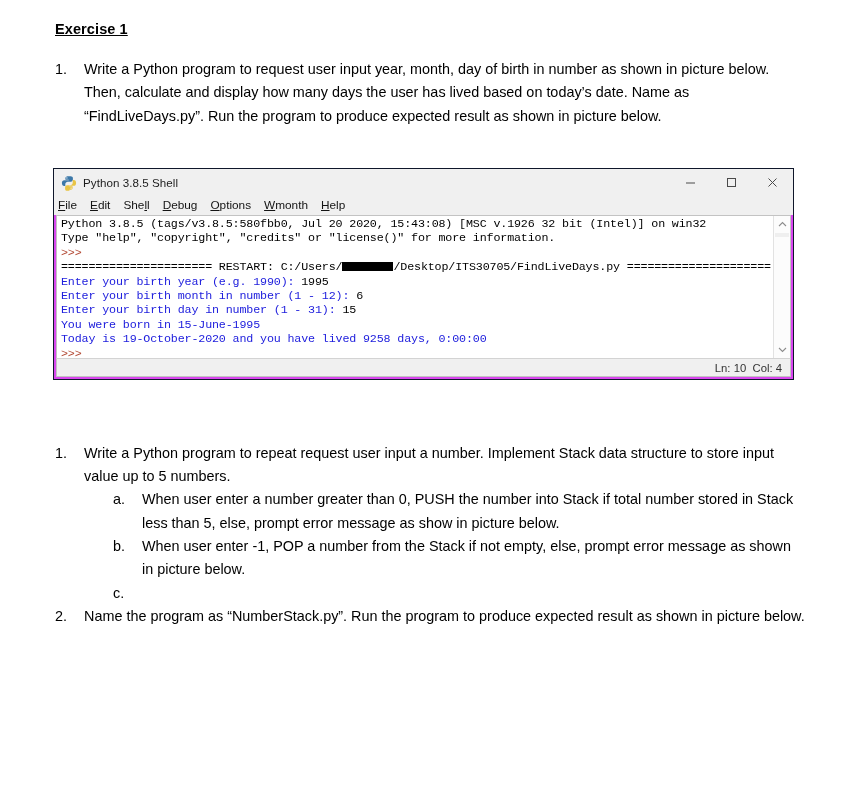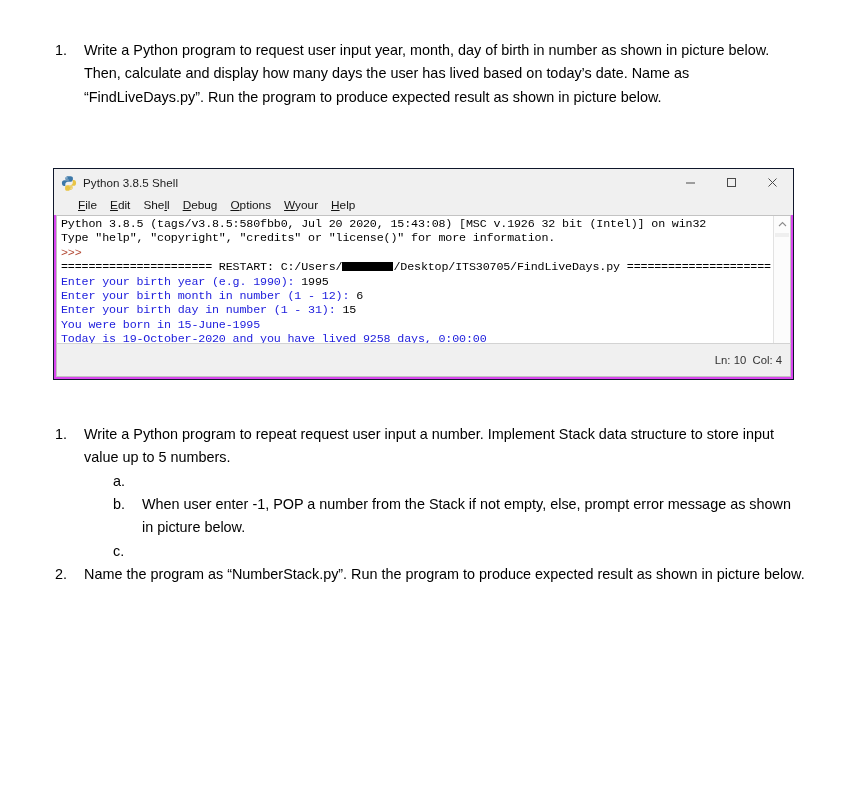--- a/index.html
+++ b/index.html
@@ -110,21 +110,21 @@
     justify-content: center;
     color: #4a4a4a;
   }
   .win-btn svg { display: block; }
 
   .menubar {
     height: 19px;
     background: #f0f0f0;
     display: flex;
     align-items: center;
-    padding-left: 24px;
+    padding-left: 4px;
     gap: 0px;
   }
   .menu-item {
     font-size: 11.8px;
     color: #141414;
     padding: 0 7px 0 0;
     margin-right: 6px;
     white-space: nowrap;
     line-height: 1;
   }
@@ -195,59 +195,61 @@
     right: 1px;
     height: 4px;
     background: #efefef;
   }
 
   .statusbar {
     position: absolute;
     left: 2px;
     right: 2px;
     bottom: 2px;
-    height: 34px;
+    height: 19px;
     background: #f0f0f0;
     border: 1px solid #c3c3c3;
     border-top: 1px solid #d3d3d3;
     display: flex;
     align-items: center;
     justify-content: flex-end;
     padding-right: 8px;
   }
   .status-text {
     font-size: 11.3px;
     color: #333333;
     white-space: pre;
   }
 </style>
 </head>
 <body>
 
 <div class="page">
 
+  <h2 class="ex-heading">Exercise 1</h2>
   <div class="sp-1"></div>
 
   <ul class="list">
     <li class="li-row">
       <span class="li-marker">1.</span>
       <span class="li-body">Write a Python program to request user input year, month, day of birth in number as shown in picture below. Then, calculate and display how many days the user has lived based on today’s date. Name as “FindLiveDays.py”. Run the program to produce expected result as shown in picture below.</span>
     </li>
   </ul>
 
   <div style="height:314px"></div>
 
 
   <ul class="list">
     <li class="li-row">
       <span class="li-marker">1.</span>
       <span class="li-body">Write a Python program to repeat request user input a number. Implement Stack data structure to store input value up to 5 numbers.</span>
     </li>
     <li class="li-row sub">
       <span class="li-marker">a.</span>
+      <span class="li-body">When user enter a number greater than 0, PUSH the number into Stack if total number stored in Stack less than 5, else, prompt error message as show in picture below.</span>
     </li>
     <li class="li-row sub">
       <span class="li-marker">b.</span>
       <span class="li-body">When user enter -1, POP a number from the Stack if not empty, else, prompt error message as shown in picture below.</span>
     </li>
     <li class="li-row sub">
       <span class="li-marker">c.</span>
     </li>
     <li class="li-row">
       <span class="li-marker">2.</span>
@@ -288,21 +290,21 @@
       </div>
     </div>
   </div>
 
   <div class="menubar">
     <span class="menu-item"><span class="mn">F</span><span>ile</span></span>
     <span class="menu-item"><span class="mn">E</span><span>dit</span></span>
     <span class="menu-item"><span>She</span><span class="mn">l</span><span>l</span></span>
     <span class="menu-item"><span class="mn">D</span><span>ebug</span></span>
     <span class="menu-item"><span class="mn">O</span><span>ptions</span></span>
-    <span class="menu-item"><span class="mn">W</span><span>your</span></span>
+    <span class="menu-item"><span class="mn">W</span><span>month</span></span>
     <span class="menu-item"><span class="mn">H</span><span>elp</span></span>
   </div>
 
   <div class="shell-body">
     <div class="shell-text" id="shell-text"><span class="ln"><span class="c-black">Python 3.8.5 (tags/v3.8.5:580fbb0, Jul 20 2020, 15:43:08) [MSC v.1926 32 bit (Intel)] on win32</span></span><span class="ln"><span class="c-black">Type "help", "copyright", "credits" or "license()" for more information.</span></span><span class="ln"><span class="c-brown">&gt;&gt;&gt; </span></span><span class="ln"><span class="c-black">====================== RESTART: C:/Users/</span><span class="redact"></span><span class="c-black">/Desktop/ITS30705/FindLiveDays.py =====================</span></span><span class="ln"><span class="c-blue">Enter your birth year (e.g. 1990): </span><span class="c-black">1995</span></span><span class="ln"><span class="c-blue">Enter your birth month in number (1 - 12): </span><span class="c-black">6</span></span><span class="ln"><span class="c-blue">Enter your birth day in number (1 - 31): </span><span class="c-black">15</span></span><span class="ln"><span class="c-blue">You were born in 15-June-1995</span></span><span class="ln"><span class="c-blue">Today is 19-October-2020 and you have lived 9258 days, 0:00:00</span></span><span class="ln"><span class="c-brown">&gt;&gt;&gt; </span></span></div>
 
     <div class="vscroll">
       <div class="arrow">
         <svg width="9" height="7" viewBox="0 0 9 7">
             <polyline points="1,5 4.5,1.5 8,5" fill="none" stroke="#8c8c8c" stroke-width="1.1"></polyline>

